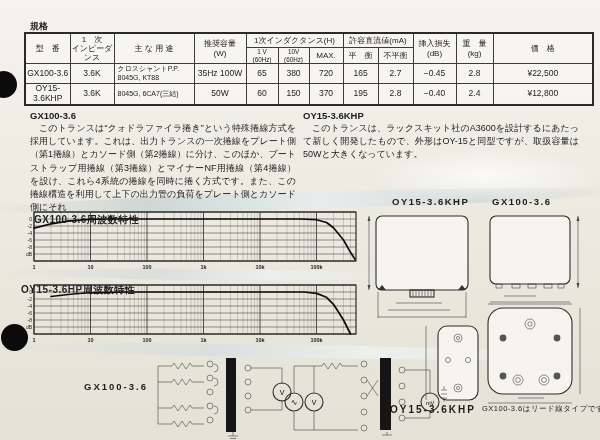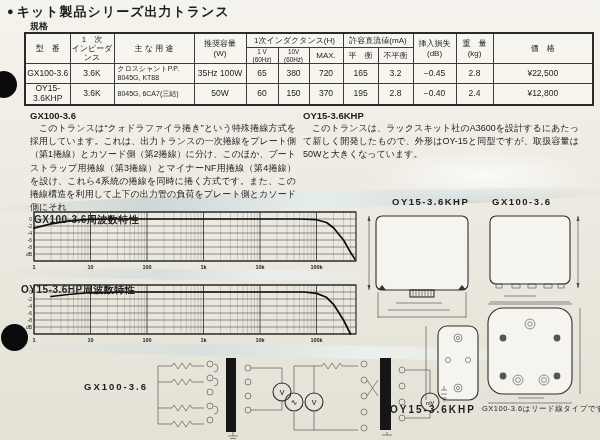--- a/index.html
+++ b/index.html
@@ -59,23 +59,20 @@
 
 <div class="page">
 
   <div class="streak s1"></div>
   <div class="streak s2"></div>
   <div class="streak s3"></div>
   <div class="streak glare"></div>
   <div class="punch" style="left:-10px;top:71px;"></div>
   <div class="punch" style="left:1px;top:324px;"></div>
 
-  <div class="abs hdr">
-    <span class="bullet">●</span><span>キット製品シリーズ出力トランス</span>
-  </div>
   <div class="abs spec-label">規格</div>
 
   <div class="abs" style="left:24px;top:32px;">
     <table class="spec">
       <colgroup>
         <col style="width:45px">
           <col style="width:44px">
           <col style="width:80px">
           <col style="width:52px">
         <col style="width:32px">
@@ -117,21 +114,21 @@
           <tr>
             <td>GX100-3.6</td>
             <td>3.6K</td>
             <td class="use-cell">クロスシャントP.P.
 8045G, KT88</td>
             <td>35Hz 100W</td>
             <td>65</td>
             <td>380</td>
             <td>720</td>
             <td>165</td>
-            <td>3.2</td>
+            <td>2.7</td>
             <td>−0.45</td>
             <td>2.8</td>
             <td>¥22,500</td>
           </tr>
           <tr>
             <td>OY15-3.6KHP</td>
             <td>3.6K</td>
             <td class="use-cell">8045G, 6CA7(三結)</td>
             <td>50W</td>
             <td>60</td>

